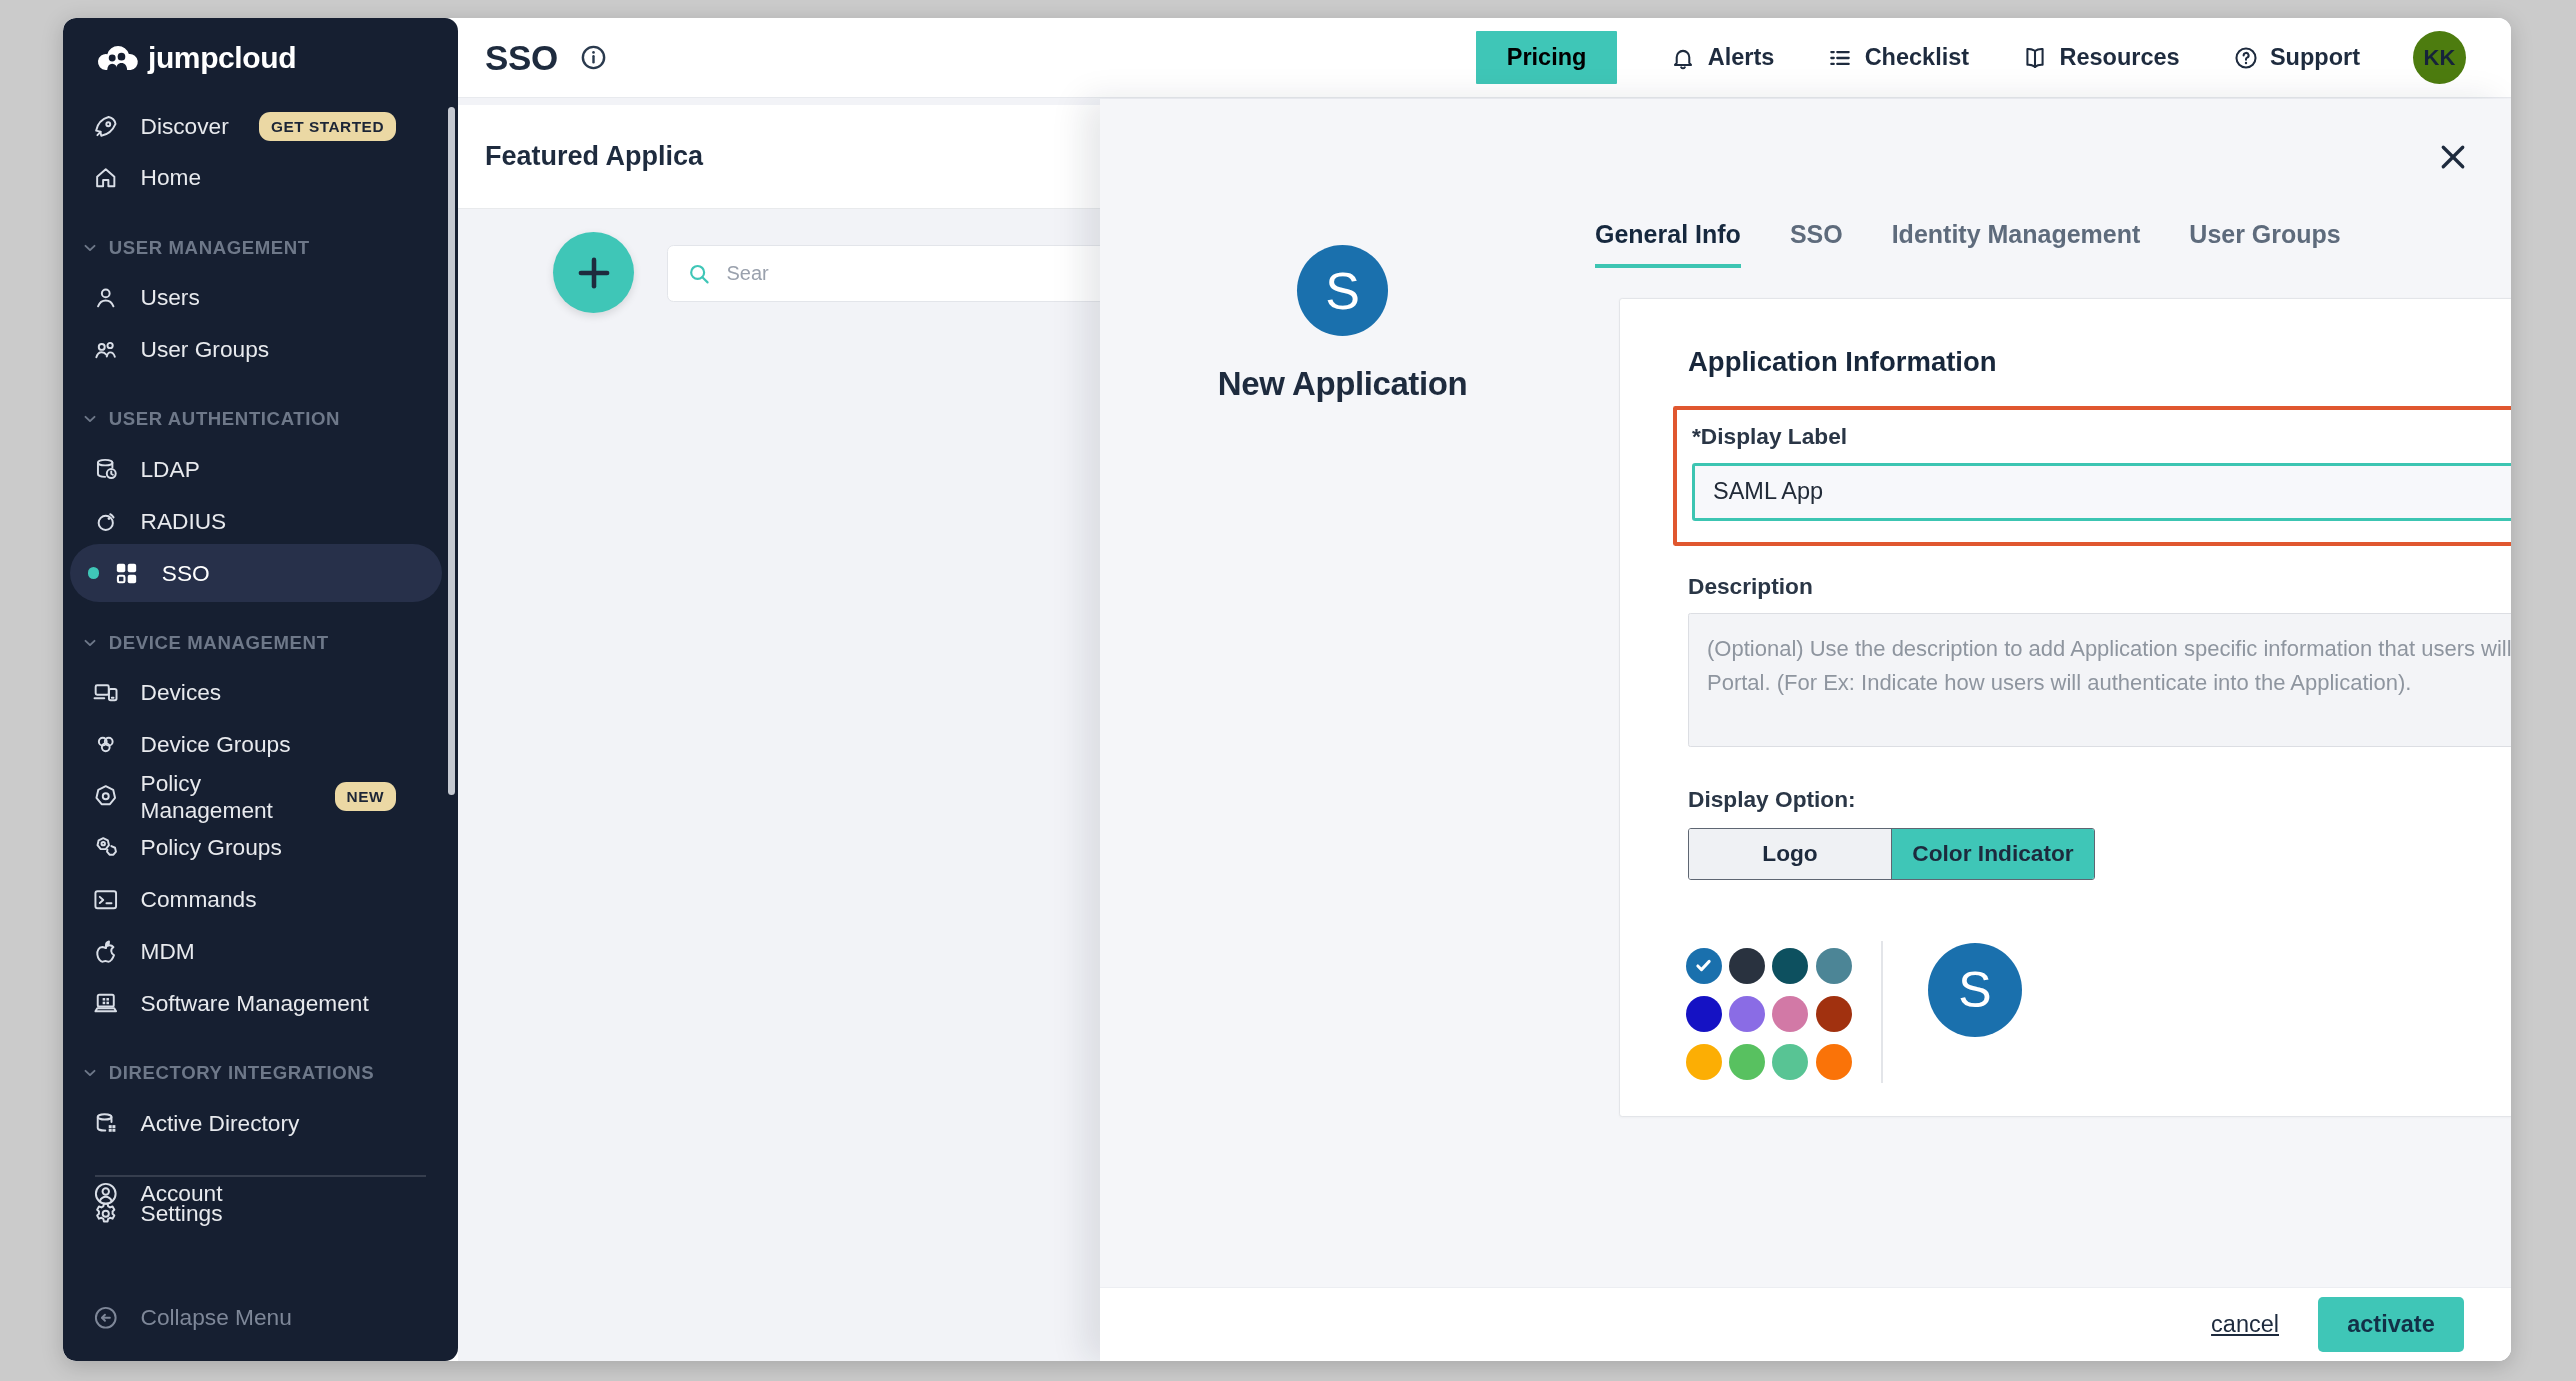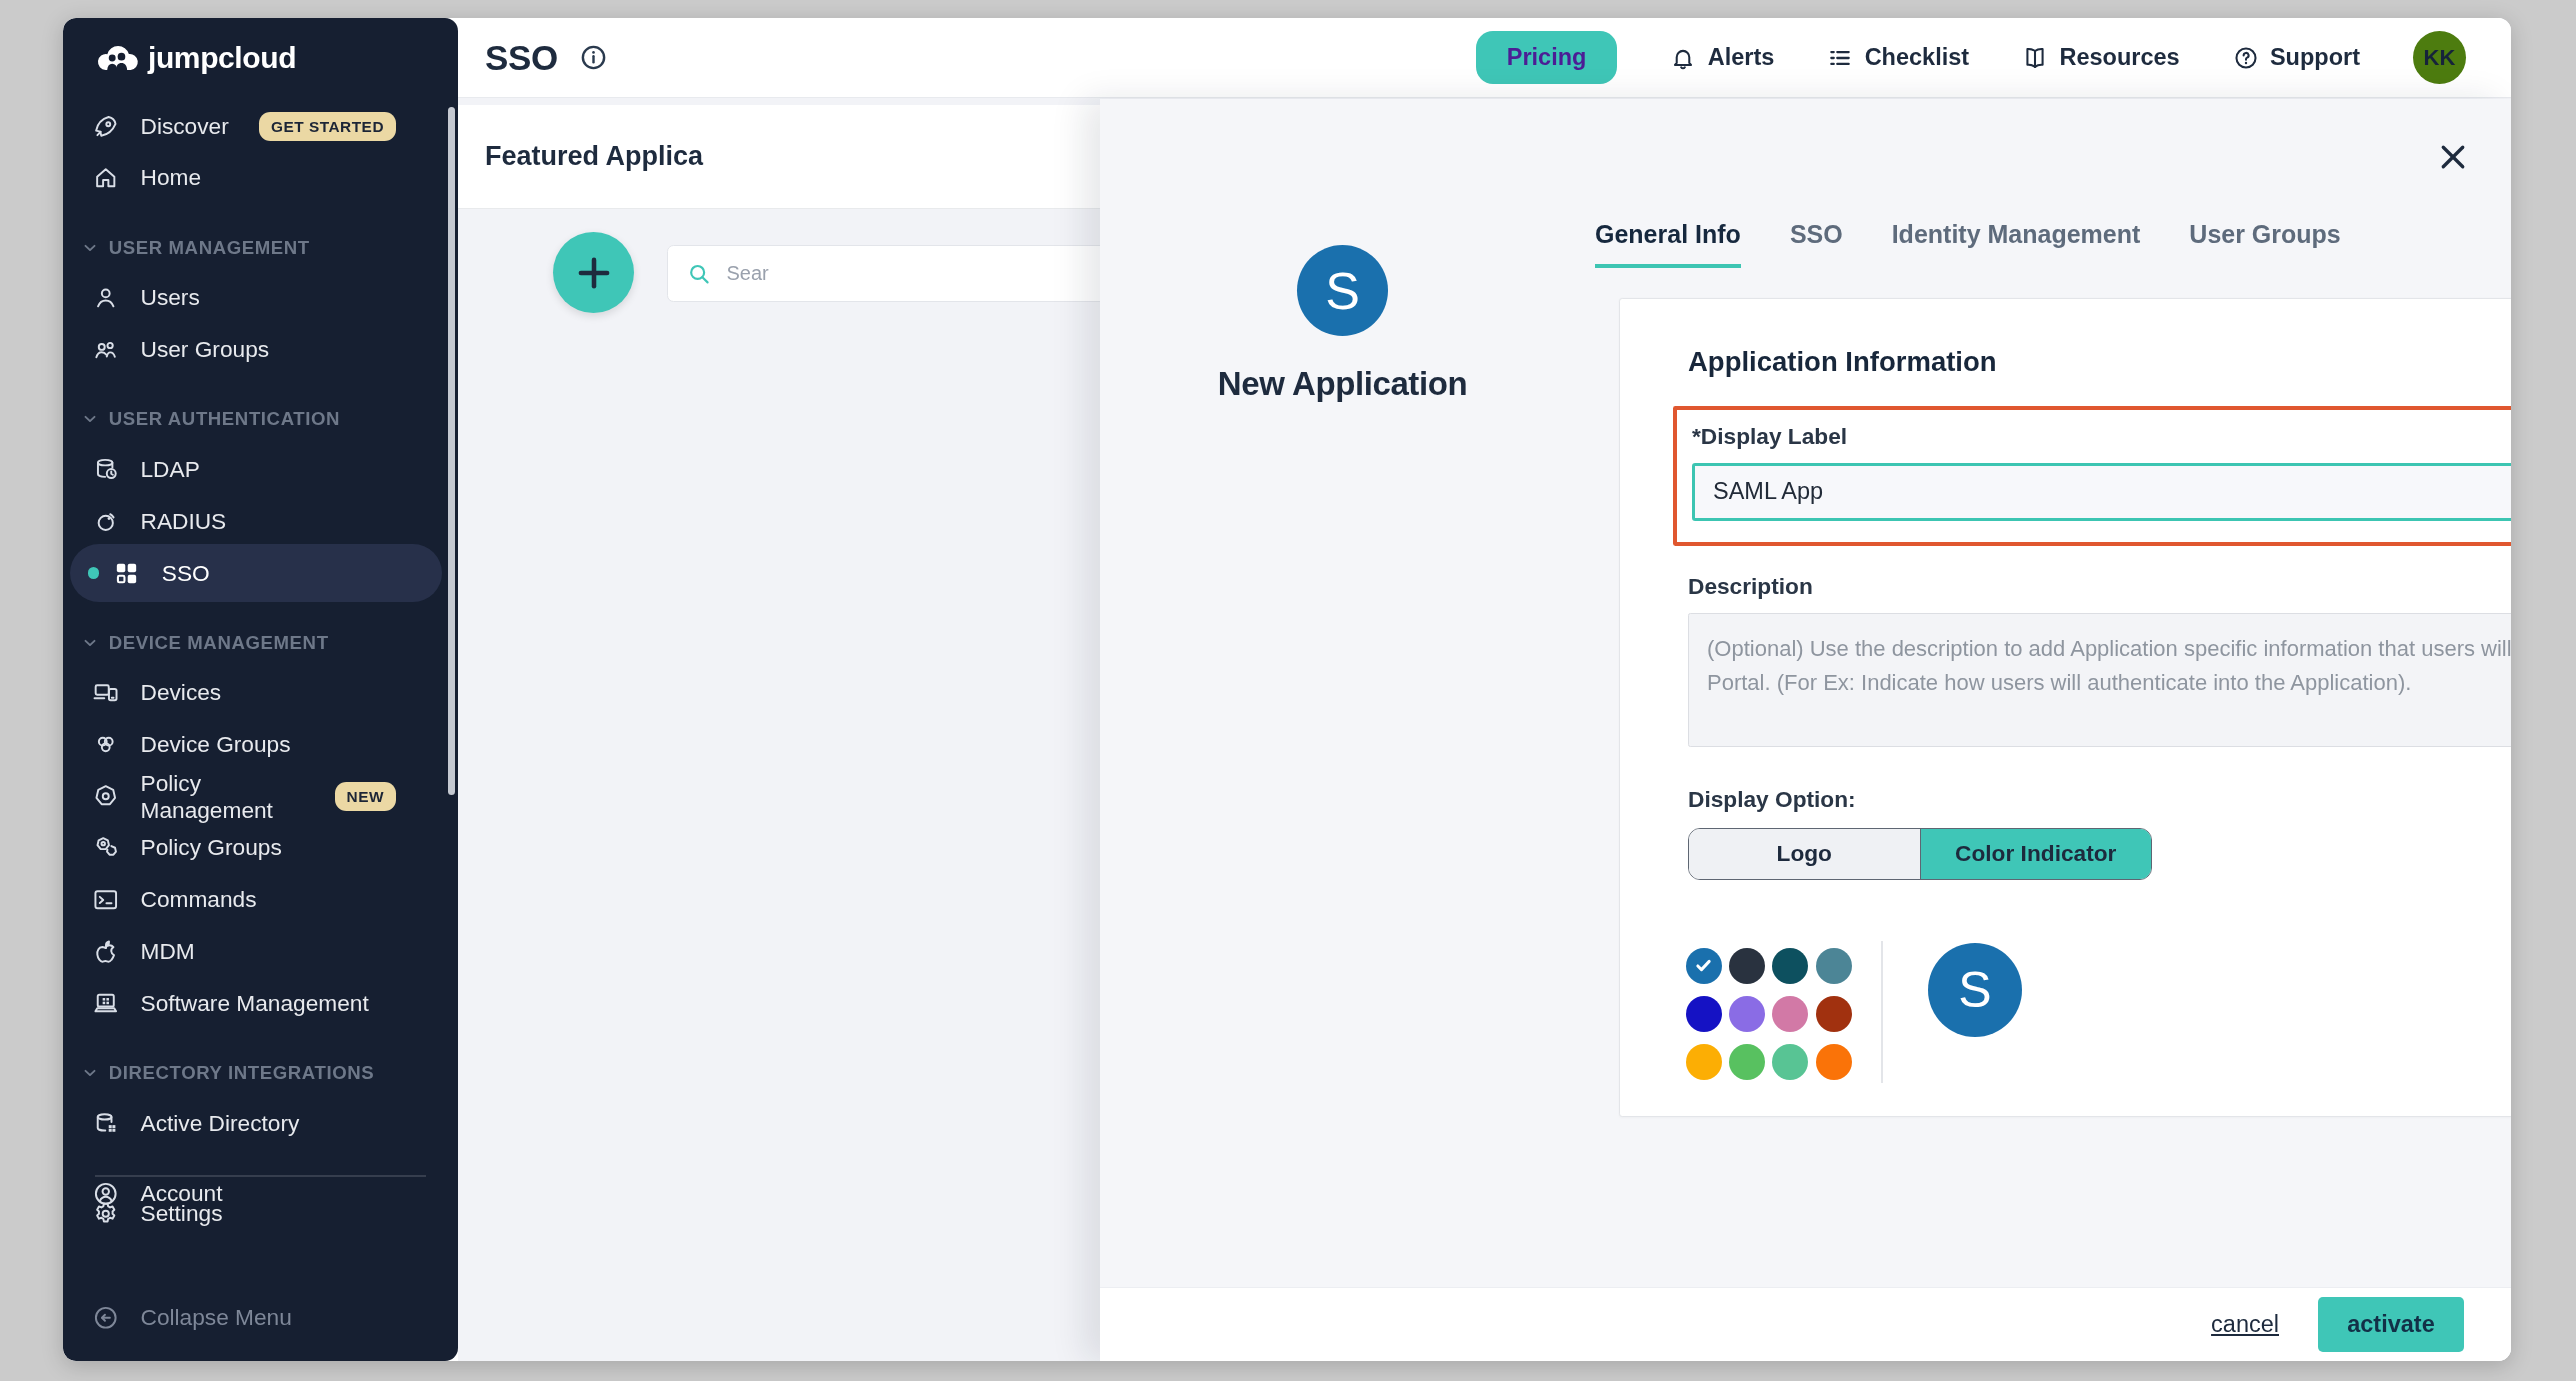--- a/index.html
+++ b/index.html
@@ -30,22 +30,22 @@
   .dim{color:#7e8798}.dim .ic{color:#7e8798}
   .sb-scroll{position:absolute;right:3.2px;top:89px;width:7.3px;height:688px;background:#cfd3da;border-radius:4px;opacity:.95}
   
   .main{position:absolute;left:395px;top:0;right:0;bottom:0;background:#f2f3f7}
   .appheader{position:absolute;left:0;top:0;right:0;height:80px;background:#fff;
              border-bottom:0.8px solid #e8eaee;display:flex;align-items:center}
   .title-wrap{display:flex;align-items:center;gap:21px;margin-left:27px}
   .apptitle{font-size:35px;font-weight:700;letter-spacing:-0.4px;color:#1e2b3e}
   .info-ic{width:29px;height:29px;color:#2a3a4e;cursor:pointer}
   .hdr-right{margin-left:auto;margin-right:45px;display:flex;align-items:center;gap:53px}
-  .pricing-btn{height:53px;padding:0 31px;border:none;border-radius:17px;font-size:23.5px;font-weight:700;
-               color:#4c1d95;cursor:pointer;font-family:inherit}
+  .pricing-btn{height:53px;padding:0 31px;border:none;border-radius:1px;font-size:23.5px;font-weight:700;
+               color:#000000;cursor:pointer;font-family:inherit}
   .hnav{display:flex;align-items:center;gap:11.3px;font-size:23.5px;font-weight:600;color:#1e2b3e;cursor:pointer}
   .hnav .ic{width:26px;height:26px;color:#1e2b3e}
   .avatar{width:53px;height:53px;border-radius:50%;display:flex;align-items:center;justify-content:center;
           font-size:22px;font-weight:700;color:#16233a;cursor:pointer}
   
   .featured-strip{position:absolute;left:0;top:87px;right:0;height:104px;background:#fff;
                   border-bottom:0.8px solid #e8eaec;display:flex;align-items:center}
   .featured-title{font-size:27px;font-weight:700;color:#1e2b3e;margin-left:27px;white-space:nowrap}
   .fab{position:absolute;left:95px;top:214px;width:81px;height:81px;border-radius:50%;border:none;
        display:flex;align-items:center;justify-content:center;cursor:pointer;box-shadow:0 3.2px 8px rgba(0,0,0,.12)}
@@ -73,21 +73,21 @@
   .hl-box{border:4px solid #e0572f;border-radius:2.4px;margin:0 -15.4px;padding:13px 15.4px 21px}
   .field-label{font-size:22.7px;font-weight:700;color:#2a3646;margin-bottom:13px}
   .text-input{width:100%;height:58px;border:3.2px solid #3cc5b2;border-radius:3.2px;background:#f7f8fb;
               font-size:23.5px;color:#222b38;padding:0 18px;outline:none;font-family:inherit}
   .desc-block{margin-top:27.5px}
   .desc-area-wrap{position:relative}
   textarea.desc{width:100%;height:134px;background:#f3f4f7;border:1.6px solid #dcdee3;border-radius:2.4px;
                 font-size:22px;line-height:34px;color:#2a3442;padding:18px;resize:none;outline:none;font-family:inherit}
   textarea.desc::placeholder{color:#8e959f}
   .opt-block{margin-top:36px}
-  .segmented{margin-top:14.6px;display:flex;width:464px;border:1.6px solid #5e6672;border-radius:12px;overflow:hidden}
+  .segmented{margin-top:14.6px;display:flex;width:407px;border:1.6px solid #5e6672;border-radius:3px;overflow:hidden}
   .seg{flex:1;height:50px;display:flex;align-items:center;justify-content:center;font-size:22.7px;
        font-weight:700;color:#1d2a3d;cursor:pointer}
   .seg-logo{background:#eff1f4;border-right:1.6px solid #5e6672}
   .swatch-zone{margin-top:68px;display:flex;align-items:flex-start}
   .swatch-grid{display:grid;grid-template-columns:repeat(4,36px);grid-auto-rows:36px;column-gap:7.3px;row-gap:12px;margin-left:-2.4px}
   .swatch{width:36px;height:36px;border-radius:50%;cursor:pointer;display:flex;align-items:center;justify-content:center}
   .swatch .ic{width:21px;height:21px;color:#fff}
   .v-div{width:2.4px;height:142px;background:#e3e5e9;margin-left:29px;margin-top:-6.5px}
   .preview-circle{width:94px;height:94px;border-radius:50%;margin-left:45px;margin-top:-4.9px;
                   display:flex;align-items:center;justify-content:center;color:#fff;font-size:50px;font-weight:400}

